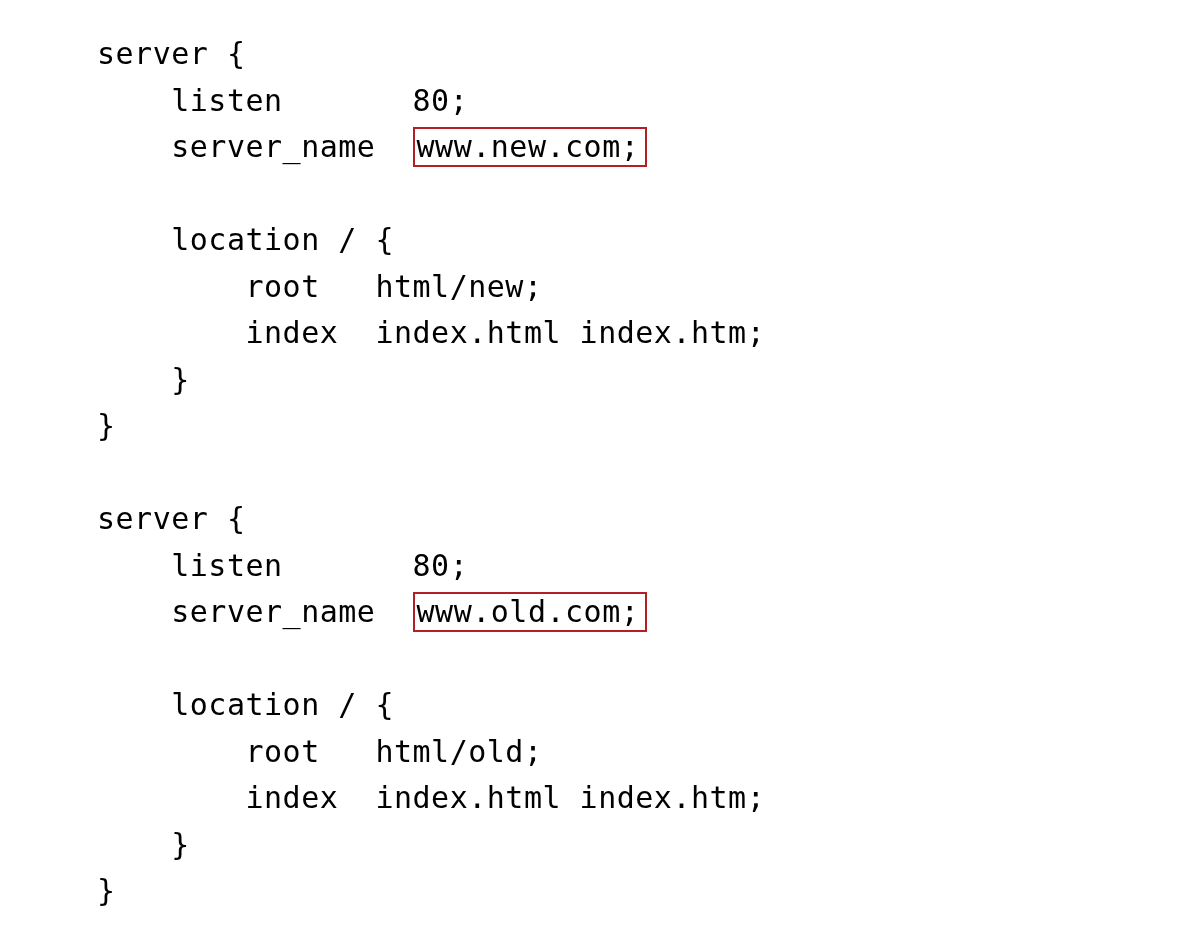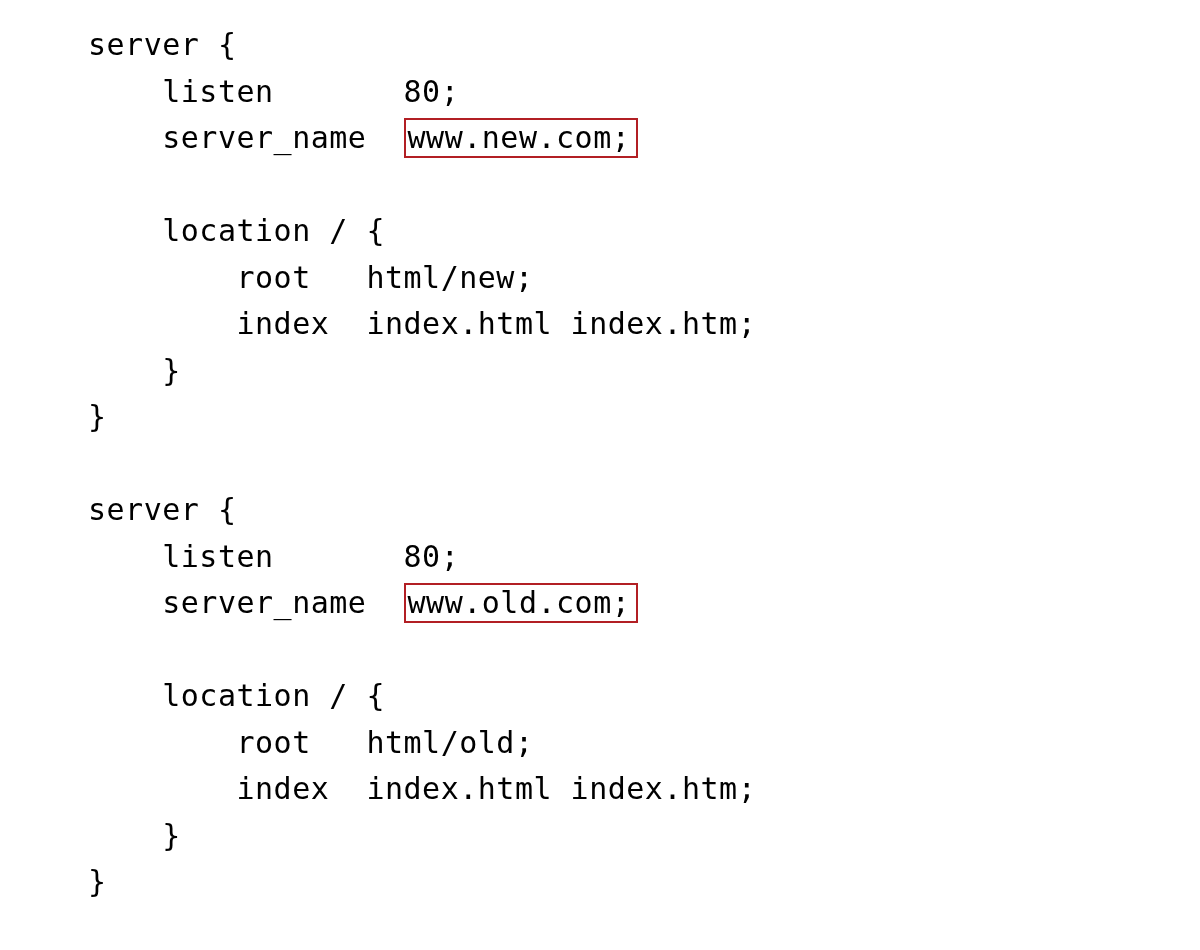--- a/index.html
+++ b/index.html
@@ -8,21 +8,21 @@
     background: #ffffff;
     width: 1200px;
     height: 950px;
     font-family: "DejaVu Sans Mono", "Menlo", "Consolas", monospace;
     font-size: 30px;
     line-height: 1.55;
     color: #000000;
     font-weight: 400;
   }
   pre.code {
-    margin: 8px;
+    margin: 17px;
     padding: 14px 0 0 80px;
     white-space: pre;
     letter-spacing: 0.5px;
   }
   .hl {
     border: 2px solid #b21f24;
     padding: 0 6px 0 2px;
     display: inline-block;
     line-height: 1.2;
     vertical-align: baseline;

